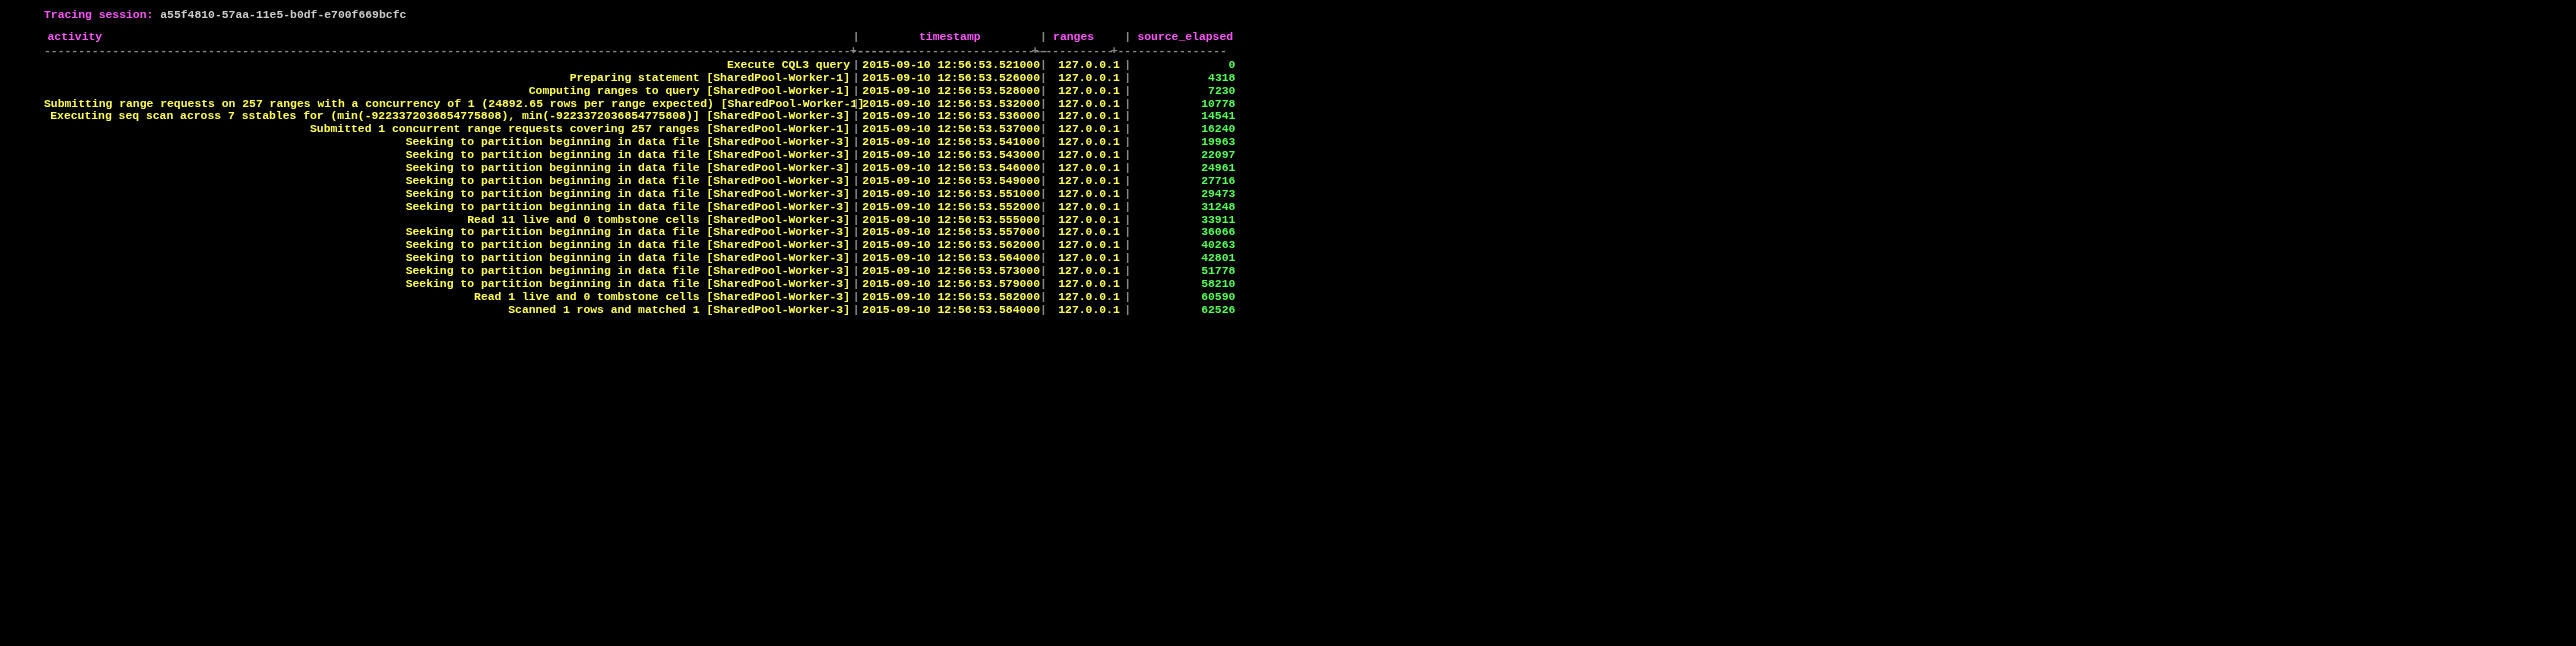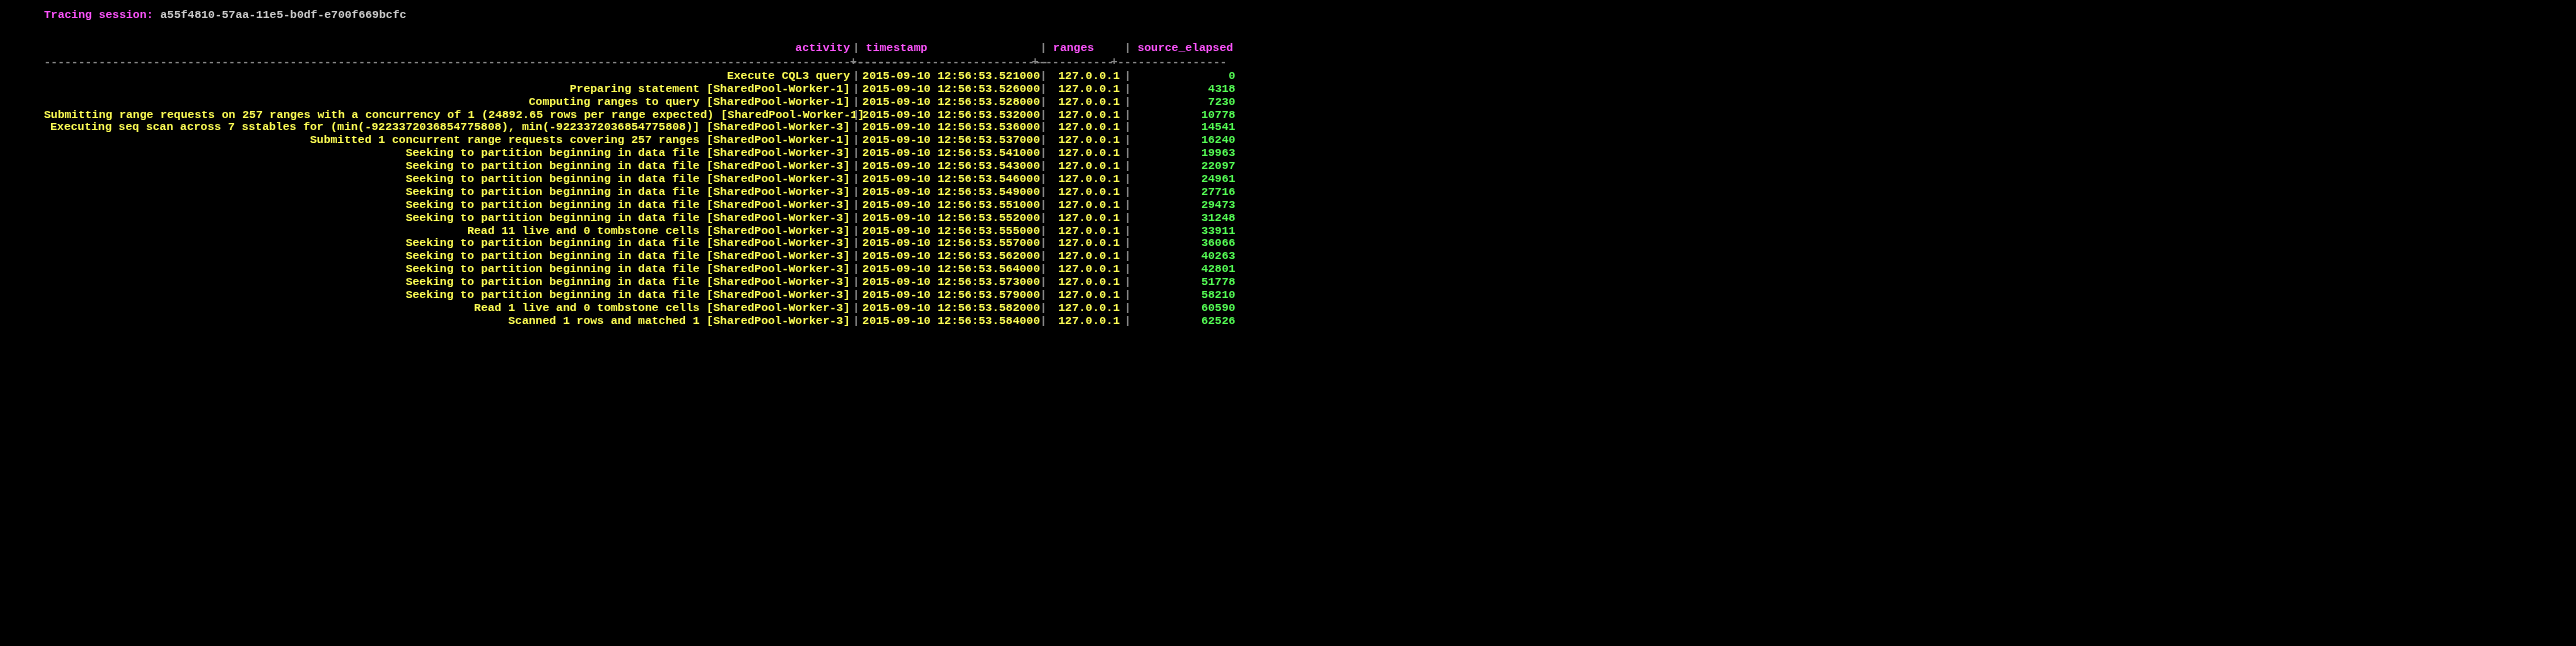--- a/index.html
+++ b/index.html
@@ -37,33 +37,33 @@
     .data-row {
       margin-bottom: 0.9px;
     }
     .activity-col {
       display: inline-block;
       width: 806px;
       text-align: right;
       color: #ffff55;
     }
     .activity-col.header {
-      text-align: right;
+      text-align: left;
       color: #ff55ff;
       padding-left: 3.5px;
     }
     .timestamp-col {
       display: inline-block;
       width: 175px;
       text-align: right;
       color: #ffff55;
       padding-right: 3.5px;
     }
     .timestamp-col.header {
-      text-align: left;
+      text-align: center;
       color: #ff55ff;
       padding-left: 3.5px;
     }
     .source-col {
       display: inline-block;
       width: 72px;
       text-align: right;
       color: #ffff55;
       padding-right: 1.8px;
     }
@@ -76,21 +76,20 @@
       display: inline-block;
       width: 105px;
       text-align: right;
       color: #55ff55;
       padding-right: 3.5px;
     }
     .elapsed-col.header {
       text-align: left;
       color: #ff55ff;
       padding-left: 3.5px;
-      margin-top: 11px;
     }
     .sep {
       color: #888888;
       display: inline-block;
       width: 12.3px;
       text-align: center;
     }
     .plus {
       color: #888888;
     }

